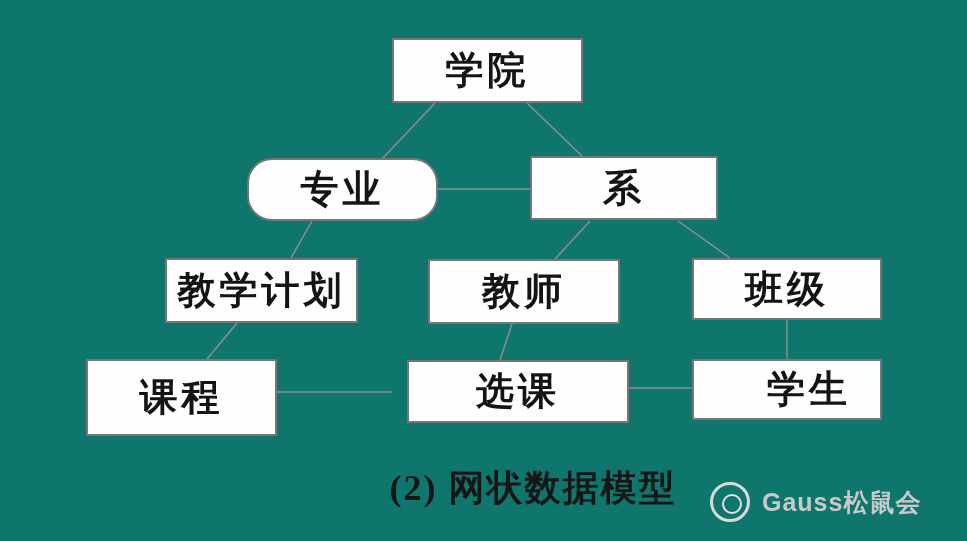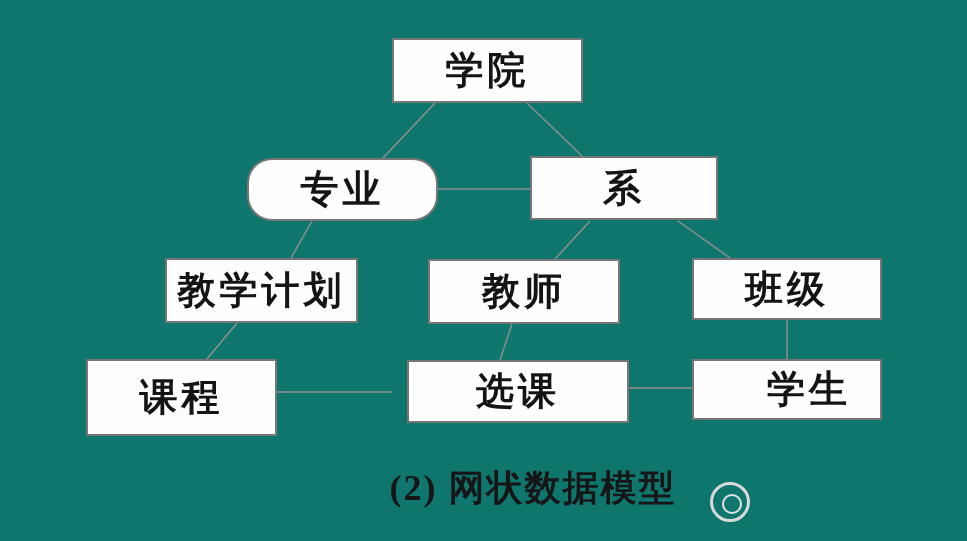--- a/index.html
+++ b/index.html
@@ -123,15 +123,16 @@
       <div class="node" style="left: 86px; top: 359px; width: 191px; height: 77px;">课程</div>
       <div class="node" style="left: 388px; top: 360px; width: 222px; height: 63px; margin-left: 19px;">选课</div>
       <div class="node" style="left: 692px; top: 359px; width: 190px; height: 61px; padding-left: 44px;">学生</div>
     </div>
 
   <div id="caption">(2) 网状数据模型</div>
 
 
   <div id="watermark-gauss">
     <div id="gauss-logo"></div>
+    <div id="watermark-brand">Gauss松鼠会</div>
   </div>
 
 </div>
 
 </body></html>

